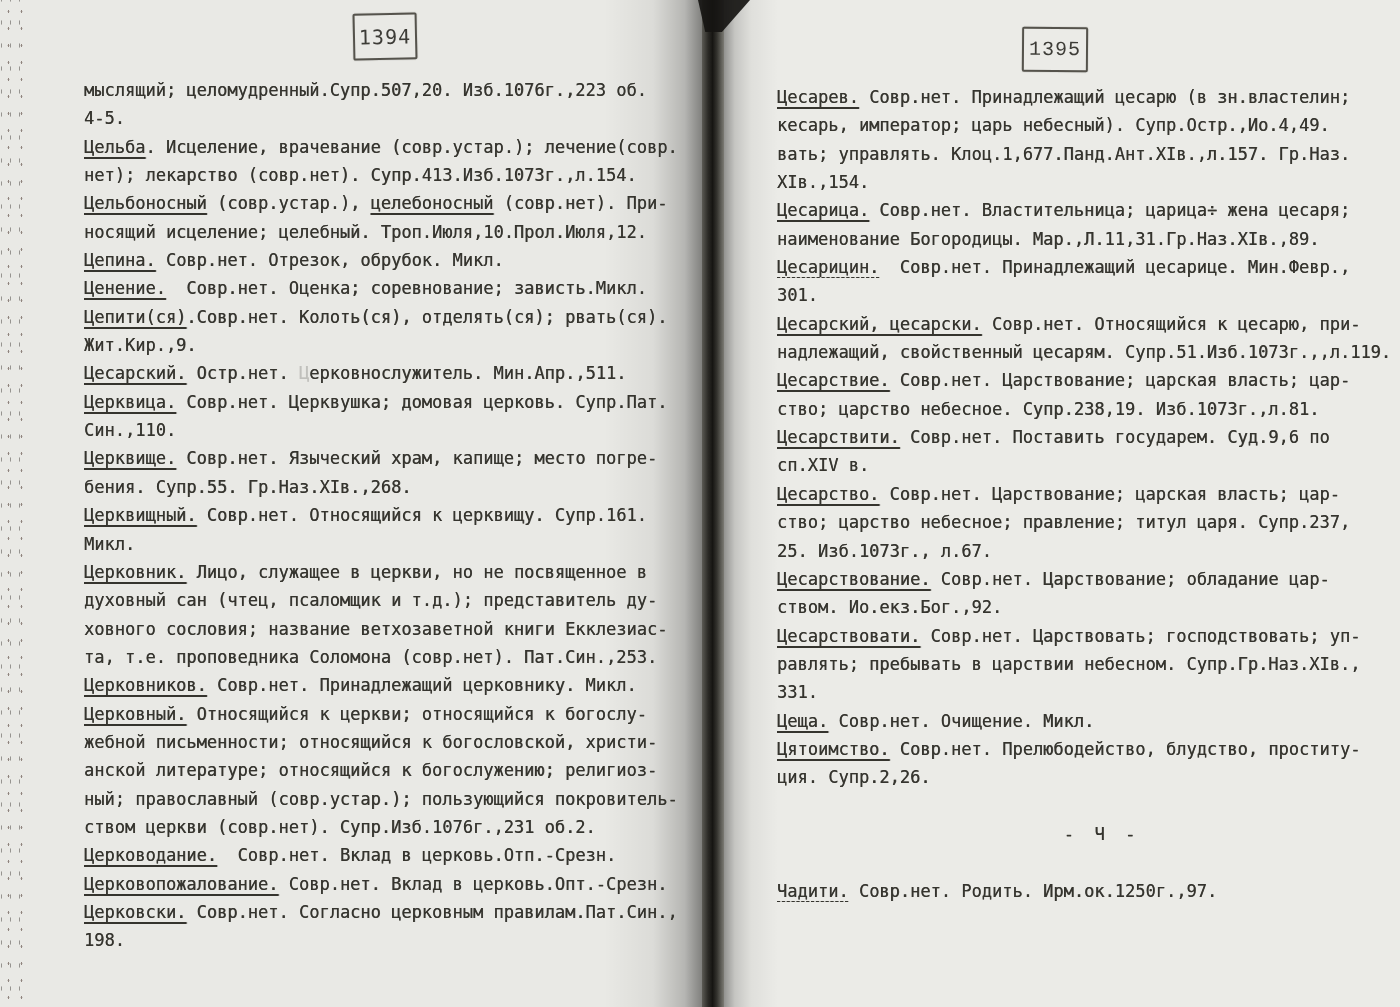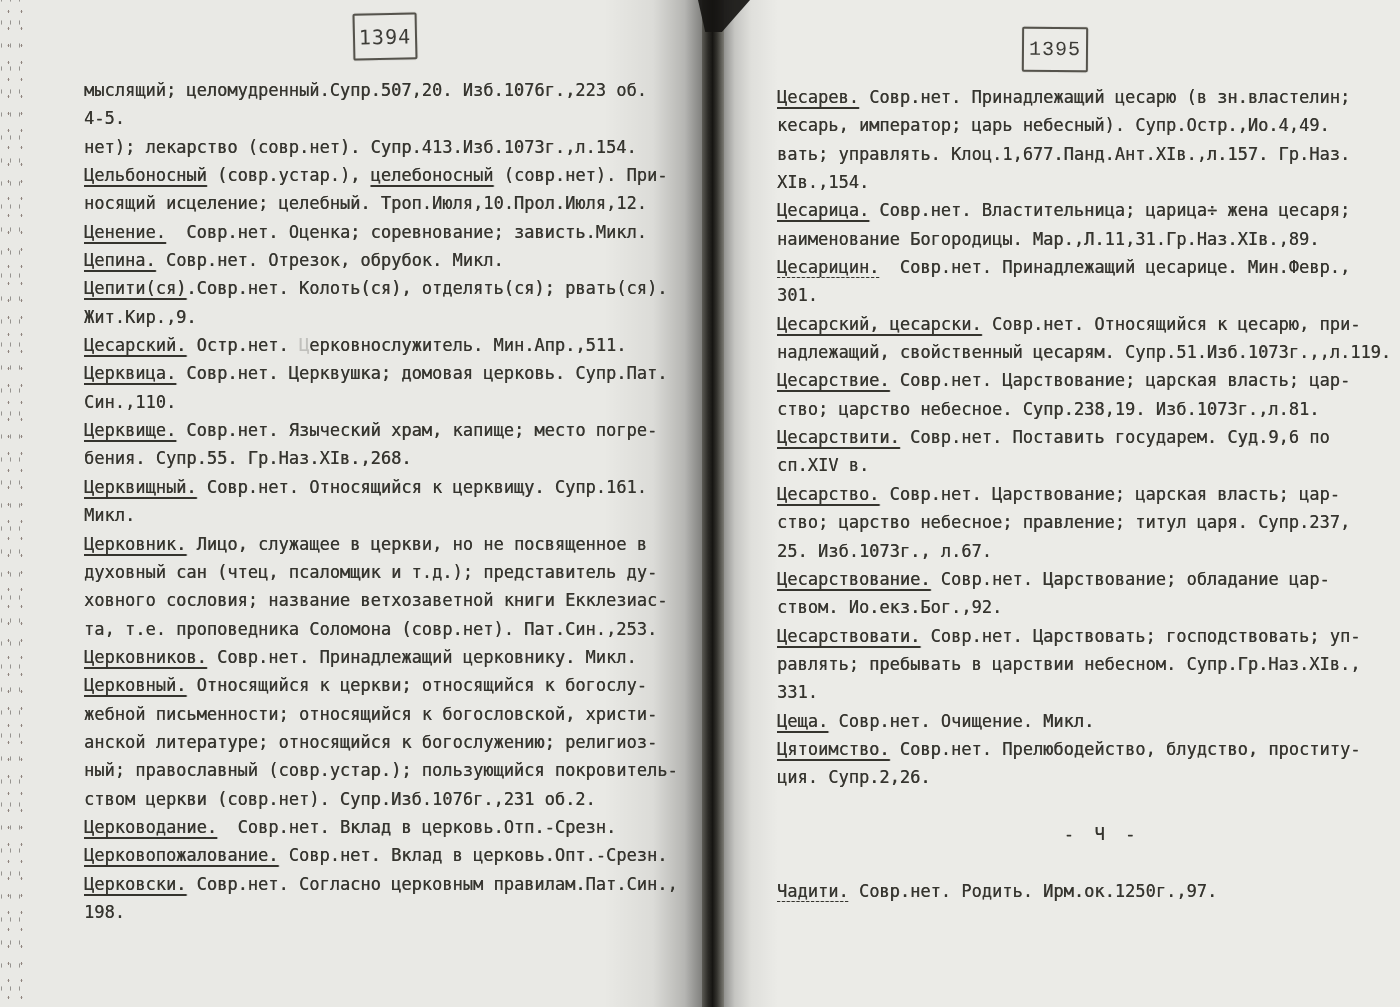--- a/index.html
+++ b/index.html
@@ -124,25 +124,26 @@
   <div id="pagenum-left" class="pagenum-box">
     <span>1394</span>
   </div>
   <div id="pagenum-right" class="pagenum-box">
     <span>1395</span>
   </div>
 
   <div id="text-left" class="textcol">
       <div class="line"><span>мыслящий; целомудренный.Супр.507,20. Изб.1076г.,223 об.</span></div>
       <div class="line"><span>4-5.</span></div>
+      <div class="line"><span class="u-solid">Цельба</span><span>. Исцеление, врачевание (совр.устар.); лечение(совр.</span></div>
       <div class="line"><span>нет); лекарство (совр.нет). Супр.413.Изб.1073г.,л.154.</span></div>
       <div class="line"><span class="u-solid">Цельбоносный</span><span> (совр.устар.), </span><span class="u-solid">целебоносный</span><span> (совр.нет). При-</span></div>
       <div class="line"><span>носящий исцеление; целебный. Троп.Июля,10.Прол.Июля,12.</span></div>
+      <div class="line"><span class="u-solid">Цепина.</span><span> Совр.нет. Отрезок, обрубок. Микл.</span></div>
       <div class="line"><span class="u-solid">Ценение.</span><span>  Совр.нет. Оценка; соревнование; зависть.Микл.</span></div>
-      <div class="line"><span class="u-solid">Цепина.</span><span> Совр.нет. Отрезок, обрубок. Микл.</span></div>
       <div class="line"><span class="u-solid">Цепити(ся)</span><span>.Совр.нет. Колоть(ся), отделять(ся); рвать(ся).</span></div>
       <div class="line"><span>Жит.Кир.,9.</span></div>
       <div class="line"><span class="u-solid">Цесарский.</span><span> Остр.нет. </span><span class="faint">Ц</span><span>ерковнослужитель. Мин.Апр.,511.</span></div>
       <div class="line"><span class="u-solid">Церквица.</span><span> Совр.нет. Церквушка; домовая церковь. Супр.Пат.</span></div>
       <div class="line"><span>Син.,110.</span></div>
       <div class="line"><span class="u-solid">Церквище.</span><span> Совр.нет. Языческий храм, капище; место погре-</span></div>
       <div class="line"><span>бения. Супр.55. Гр.Наз.XIв.,268.</span></div>
       <div class="line"><span class="u-solid">Церквищный.</span><span> Совр.нет. Относящийся к церквищу. Супр.161.</span></div>
       <div class="line"><span>Микл.</span></div>
       <div class="line"><span class="u-solid">Церковник.</span><span> Лицо, служащее в церкви, но не посвященное в</span></div>

